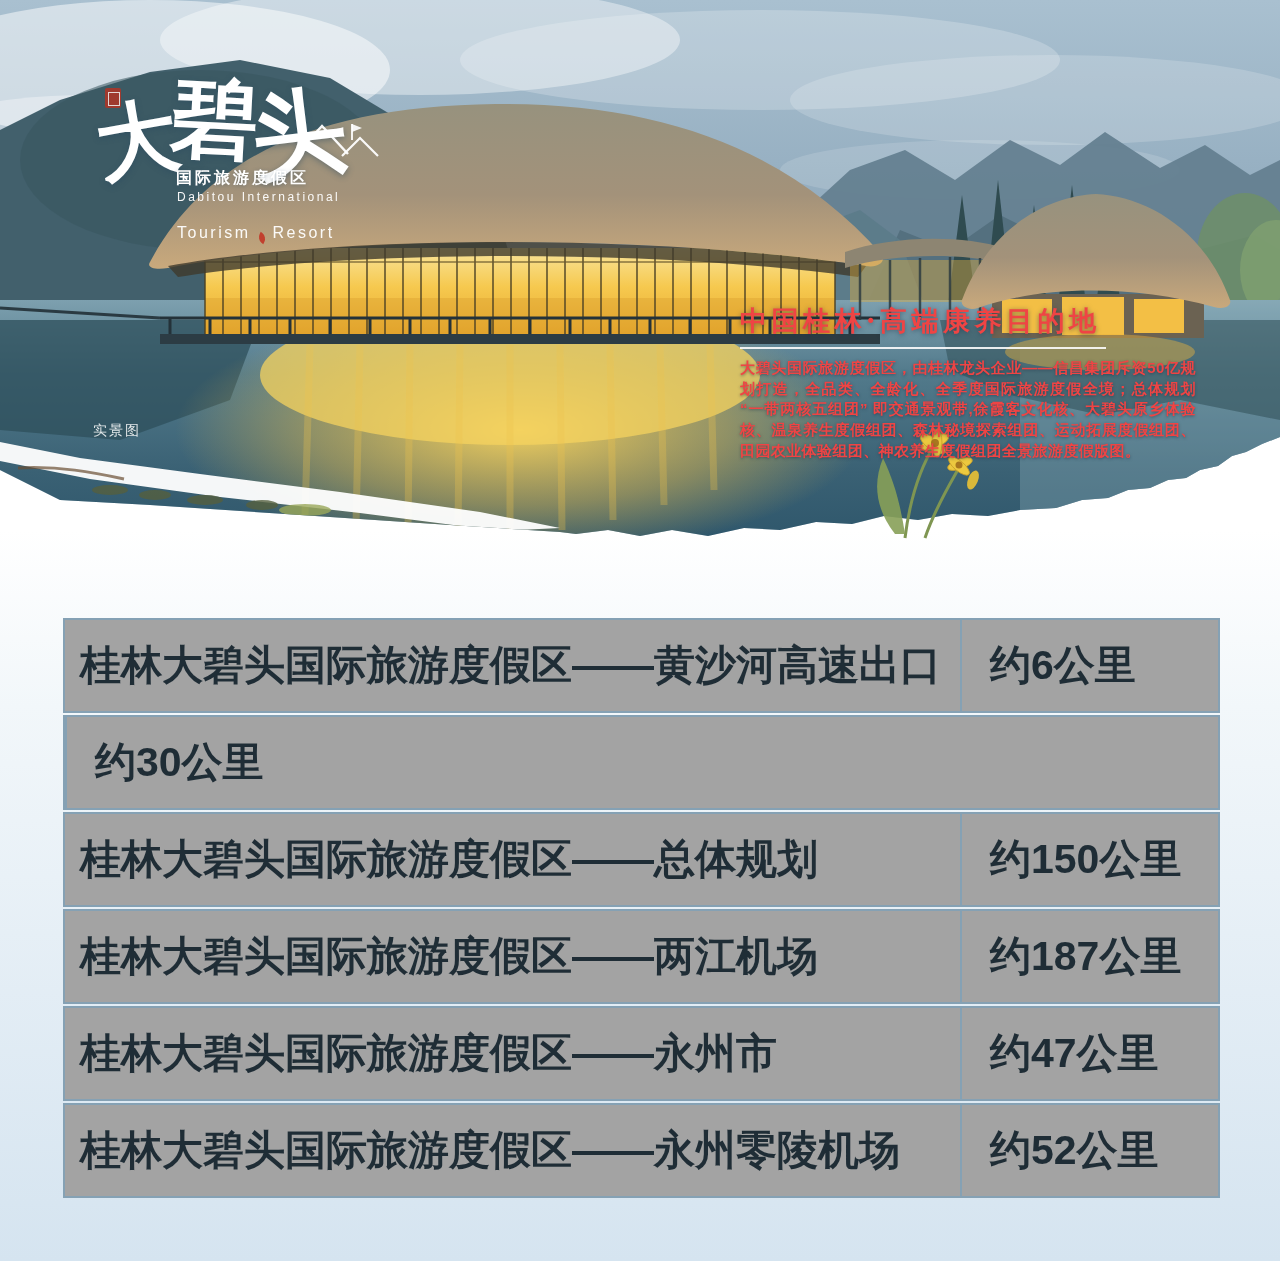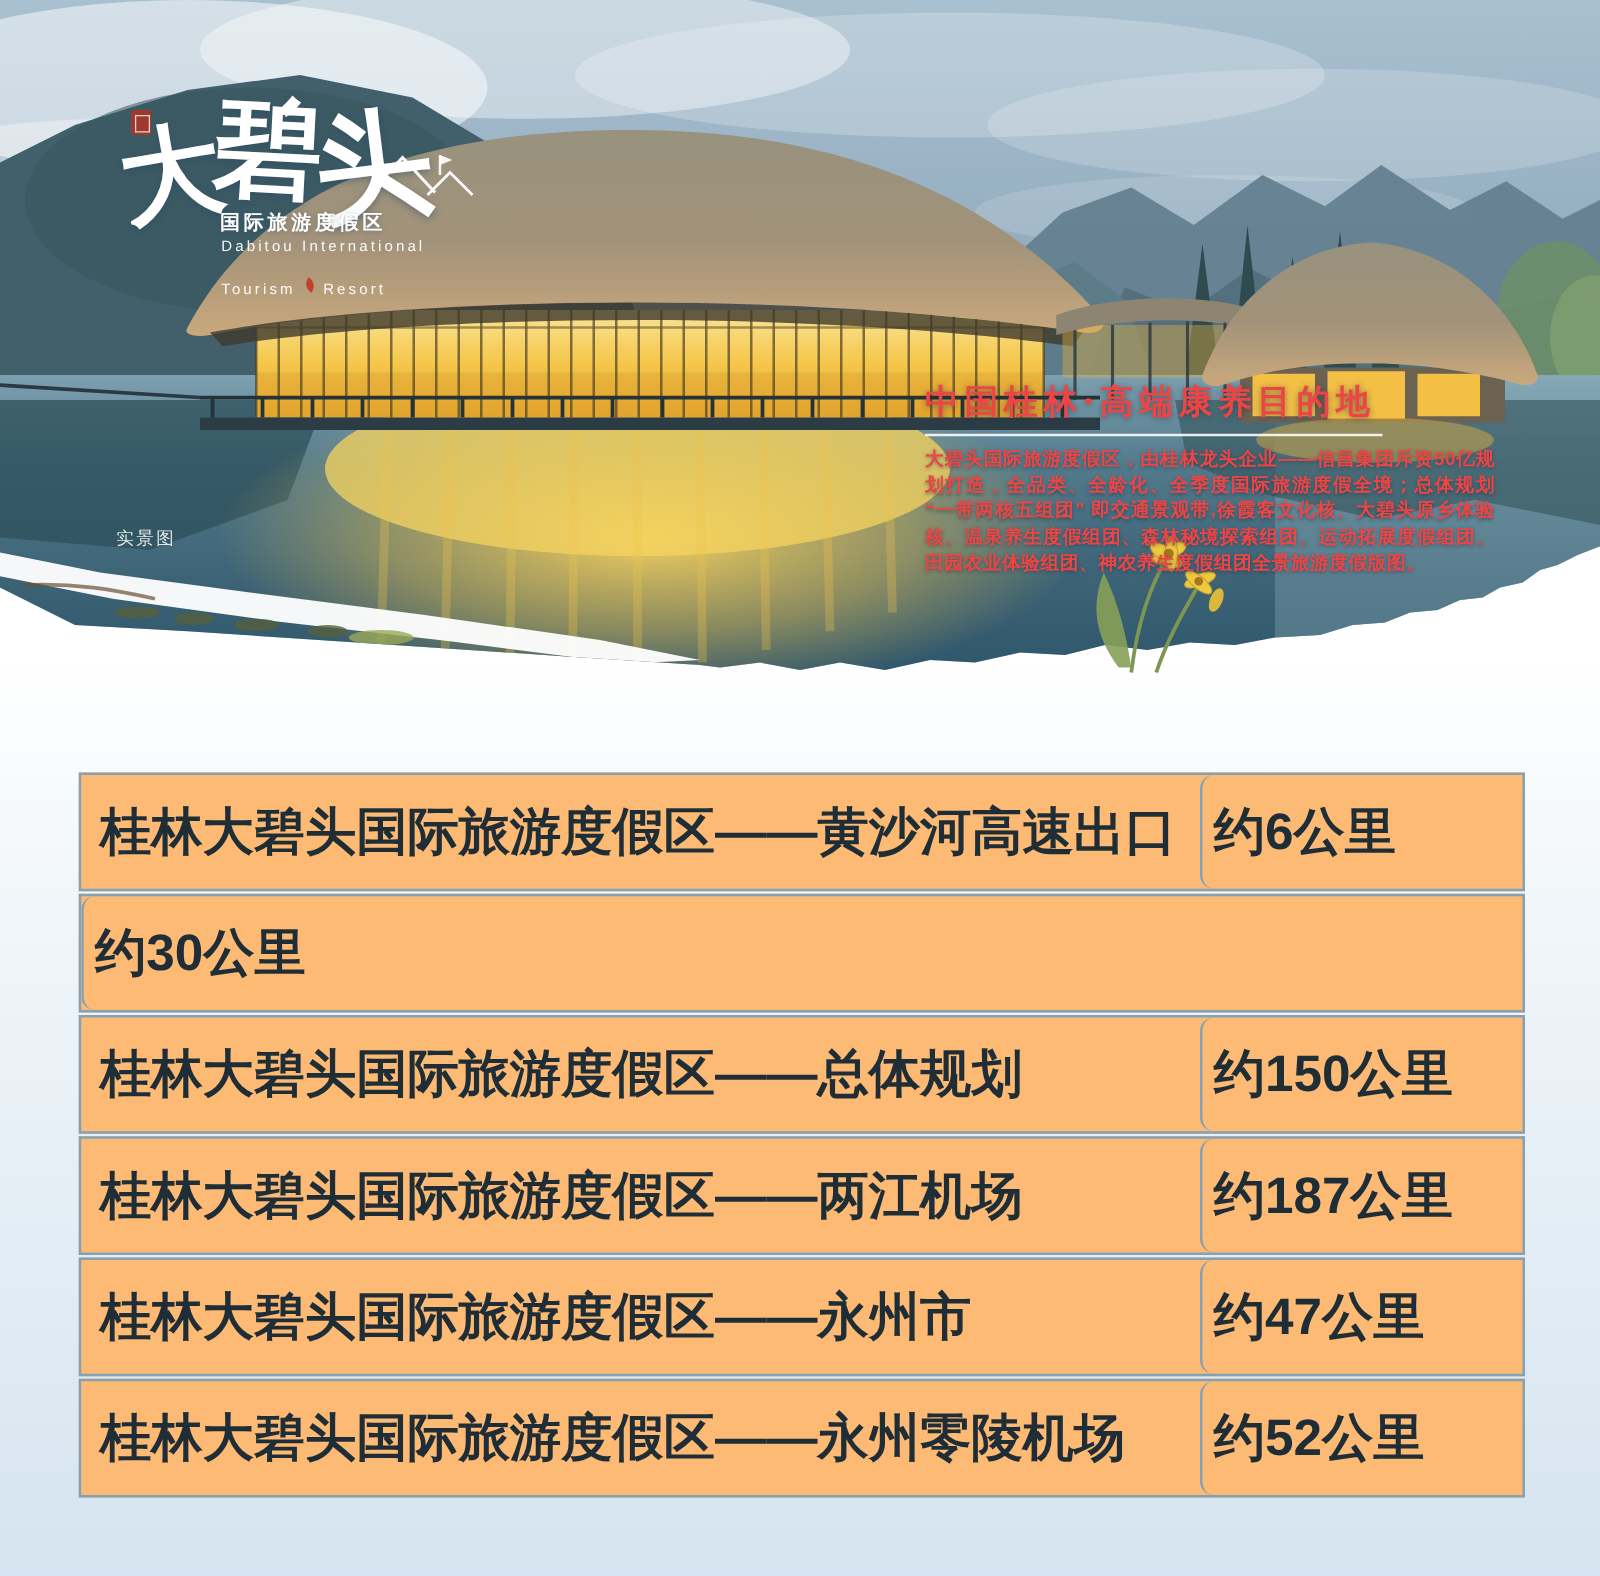--- a/index.html
+++ b/index.html
@@ -16,39 +16,39 @@
   .seal-mark{position:absolute;left:3px;top:4px;width:10px;height:12px;border:1px solid rgba(255,255,255,.85);}
   .brush{position:absolute;left:4px;top:-4px;display:flex;font-family:"DejaVu Serif",serif;font-weight:900;
          text-shadow:0 2px 6px rgba(40,70,95,.45);line-height:1;}
   .brush .c1{font-size:82px;transform:rotate(-10deg);margin-top:26px;}
   .brush .c2{font-size:88px;transform:rotate(3deg);margin-left:-8px;margin-top:2px;}
   .brush .c3{font-size:94px;transform:rotate(-7deg);margin-left:-6px;margin-top:14px;}
   .house-icon{position:absolute;left:200px;top:38px;}
   .logo-sub{position:absolute;left:84px;top:92px;font-family:"DejaVu Serif",serif;font-size:16px;
             letter-spacing:3px;font-weight:700;text-shadow:0 1px 4px rgba(40,70,95,.4);white-space:nowrap;}
   .logo-en1{position:absolute;left:85px;top:114px;font-size:12px;letter-spacing:2.5px;opacity:.95;white-space:nowrap;}
-  .logo-en2{position:absolute;left:85px;top:148px;font-size:12px;letter-spacing:2.5px;opacity:.95;white-space:nowrap;display:flex;align-items:flex-start;gap:7px;}
+  .logo-en2{position:absolute;left:85px;top:148px;font-size:16px;letter-spacing:2.5px;opacity:.95;white-space:nowrap;display:flex;align-items:flex-end;gap:7px;}
   .leaf-mark{display:inline-block;width:8px;height:8px;background:#c23b2a;transform:rotate(40deg) skewX(14deg);border-radius:0 70% 0 70%;}
   
   .watermark{position:absolute;left:93px;top:422px;font-size:14px;letter-spacing:2px;color:rgba(255,255,255,.85);}
   
   .tagline{position:absolute;left:740px;top:303px;width:456px;color:#ef4444;}
   .tagline-title{font-family:"DejaVu Serif",serif;font-size:27px;font-weight:700;letter-spacing:4.5px;
                  white-space:nowrap;text-shadow:0 1px 5px rgba(25,50,70,.55);}
   .tagline-rule{margin-top:8px;width:366px;height:2px;background:rgba(255,255,255,.88);}
   .tagline-body{margin-top:9px;font-size:15px;line-height:1.38;text-align:justify;letter-spacing:.4px;
                 font-weight:700;text-shadow:0 1px 3px rgba(25,50,70,.55);}
   
   .dist-table{position:absolute;left:63px;top:618px;width:1157px;}
-  .t-row{display:flex;height:95px;background:#fdba74;border:2px solid #85a1b4;box-sizing:border-box;margin-top:2px;}
+  .t-row{display:flex;height:95px;background:#a3a3a3;border:2px solid #85a1b4;box-sizing:border-box;margin-top:2px;}
   .t-row:first-child{margin-top:0;}
   .t-route{flex:1;display:flex;align-items:center;padding-left:15px;font-size:41px;font-weight:700;
            color:#1f2d36;white-space:nowrap;overflow:hidden;}
-  .t-dist{width:258px;border-left:2px solid #85a1b4;display:flex;align-items:center;padding-left:9px;
-          font-size:41px;font-weight:700;color:#1f2d36;white-space:nowrap;box-sizing:border-box;border-radius:11px;}
+  .t-dist{width:258px;border-left:2px solid #85a1b4;display:flex;align-items:center;padding-left:28px;
+          font-size:41px;font-weight:700;color:#1f2d36;white-space:nowrap;box-sizing:border-box;}
 </style>
 </head>
 <body>
 
 <div class="hero-wrap">
 <svg viewBox="0 0 1280 545" width="1280" height="545">
   <defs>
     <linearGradient id="sky" x1="0" y1="0" x2="0" y2="1">
       <stop offset="0" stop-color="#a9c0d0"></stop>
           <stop offset="0.45" stop-color="#8fa9bc"></stop>

